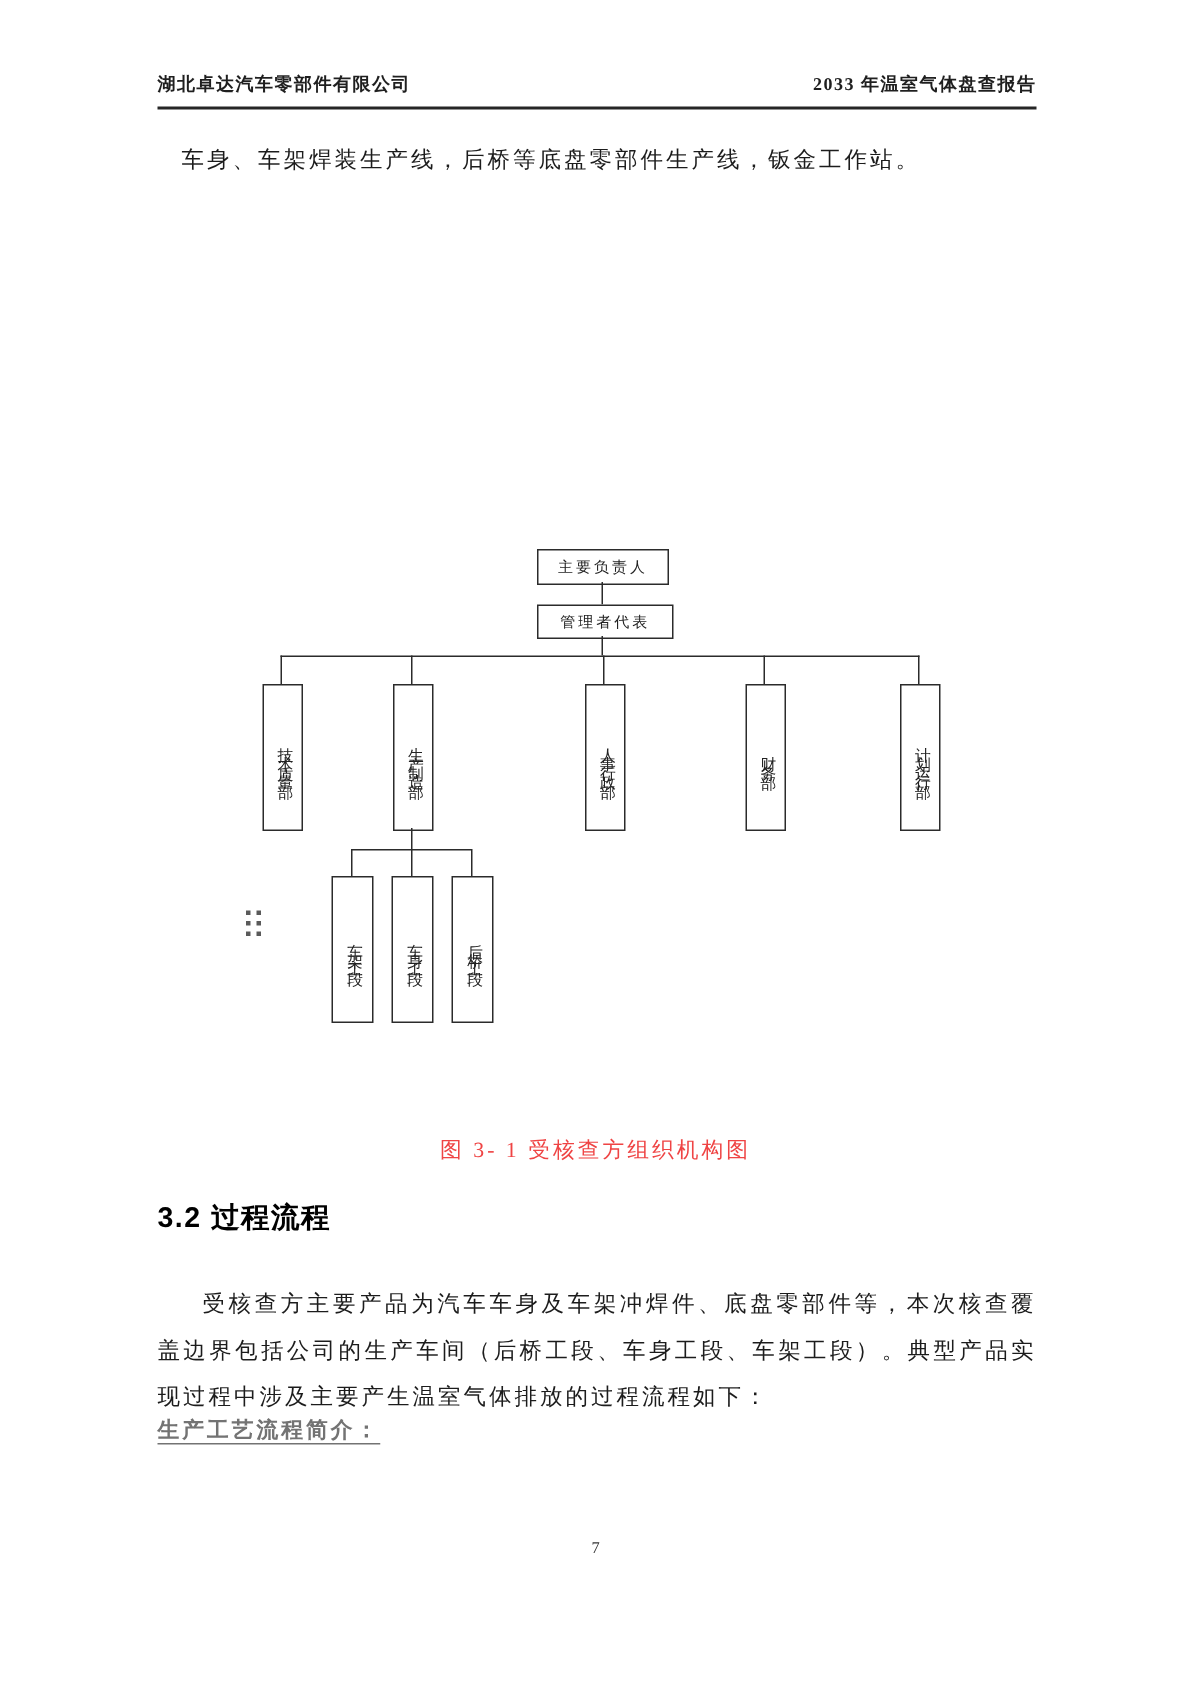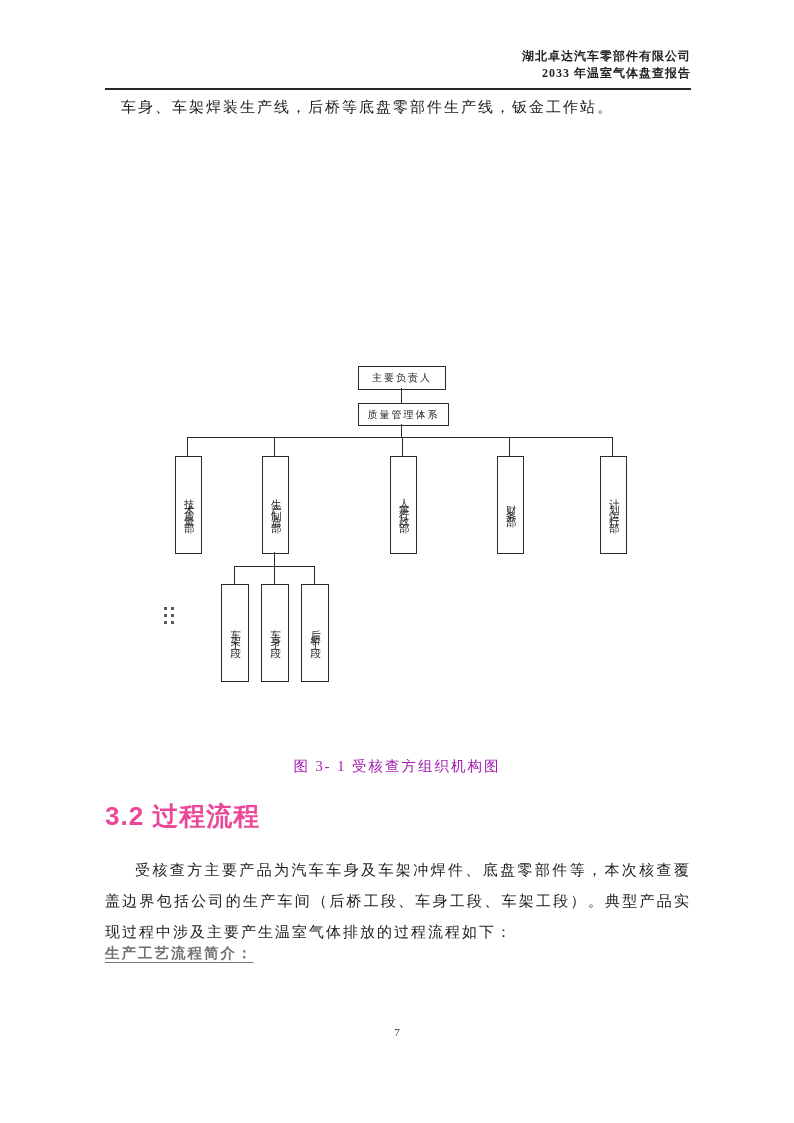--- a/index.html
+++ b/index.html
@@ -9,21 +9,21 @@
     background:#ffffff;
     font-family:"Liberation Serif","DejaVu Serif",serif;
     color:#1f1f1f;
     overflow:hidden;
   }
   
   .header{
     position:absolute;left:105px;top:48px;width:586px;
     display:flex;justify-content:space-between;align-items:flex-end;
     padding-bottom:6px;border-bottom:2px solid #262626;
-    font-size:12px;font-weight:700;letter-spacing:1px;flex-direction:column;
+    font-size:12px;font-weight:700;letter-spacing:1px;
   }
   
   .bodytext{
     position:absolute;left:105px;width:586px;
     font-size:15px;line-height:31px;letter-spacing:2px;
     text-align:justify;color:#1c1c1c;
   }
   .bodytext p{margin:0;}
   .indent{text-indent:2em;}
   
@@ -43,26 +43,26 @@
   .vline{position:absolute;width:1px;background:#2b2b2b;}
   .hline{position:absolute;height:1px;background:#2b2b2b;}
   .dots{
     position:absolute;left:164px;top:607px;
     display:grid;grid-template-columns:repeat(2,3px);grid-auto-rows:3px;
     gap:4px;
   }
   .dots i{background:#5a5a5a;width:3px;height:3px;display:block;}
   .caption{
     position:absolute;left:0;top:757px;width:794px;
-    text-align:center;font-size:14.5px;letter-spacing:2px;color:#a21caf;
+    text-align:center;font-size:14.5px;letter-spacing:2px;color:#ef4444;
   }
   .section-heading{
     position:absolute;left:105px;top:799px;
     font-family:"Liberation Sans","DejaVu Sans",sans-serif;
-    font-size:26px;font-weight:700;color:#ec4899;letter-spacing:1px;text-align:center;
+    font-size:19px;font-weight:700;color:#000000;letter-spacing:1px;text-align:center;
   }
   .sub-heading{
     position:absolute;left:105px;top:944px;
     font-family:"Liberation Sans","DejaVu Sans",sans-serif;
     font-size:14.5px;font-weight:700;color:#737373;letter-spacing:2px;
     text-decoration:underline;text-underline-offset:4px;
   }
   .pagenum{
     position:absolute;left:0;top:1026px;width:794px;
     text-align:center;font-size:11px;color:#333;
@@ -80,21 +80,21 @@
 
   <div class="bodytext" style="top:92px;margin-left:16px;">
     <p>车身、车架焊装生产线，后桥等底盘零部件生产线，钣金工作站。</p>
   </div>
 
   <div>
 
     <div class="hbox" style="left:358px;top:366px;width:86px;height:22px;">主要负责人</div>
     <div class="vline" style="left:401px;top:388px;height:15px;"></div>
 
-    <div class="hbox" style="left:358px;top:403px;width:89px;height:21px;">质量管理体系</div>
+    <div class="hbox" style="left:358px;top:403px;width:89px;height:21px;">管理者代表</div>
     <div class="vline" style="left:401px;top:424px;height:13px;"></div>
 
     <div class="hline" style="left:187px;top:437px;width:426px;"></div>
     <div class="vline" style="left:187px;top:437px;height:19px;"></div>
     <div class="vline" style="left:274px;top:437px;height:19px;"></div>
     <div class="vline" style="left:402px;top:437px;height:19px;"></div>
     <div class="vline" style="left:509px;top:437px;height:19px;"></div>
     <div class="vline" style="left:612px;top:437px;height:19px;"></div>
 
     <div class="vbox" style="left:175px;top:456px;width:25px;height:96px;">

